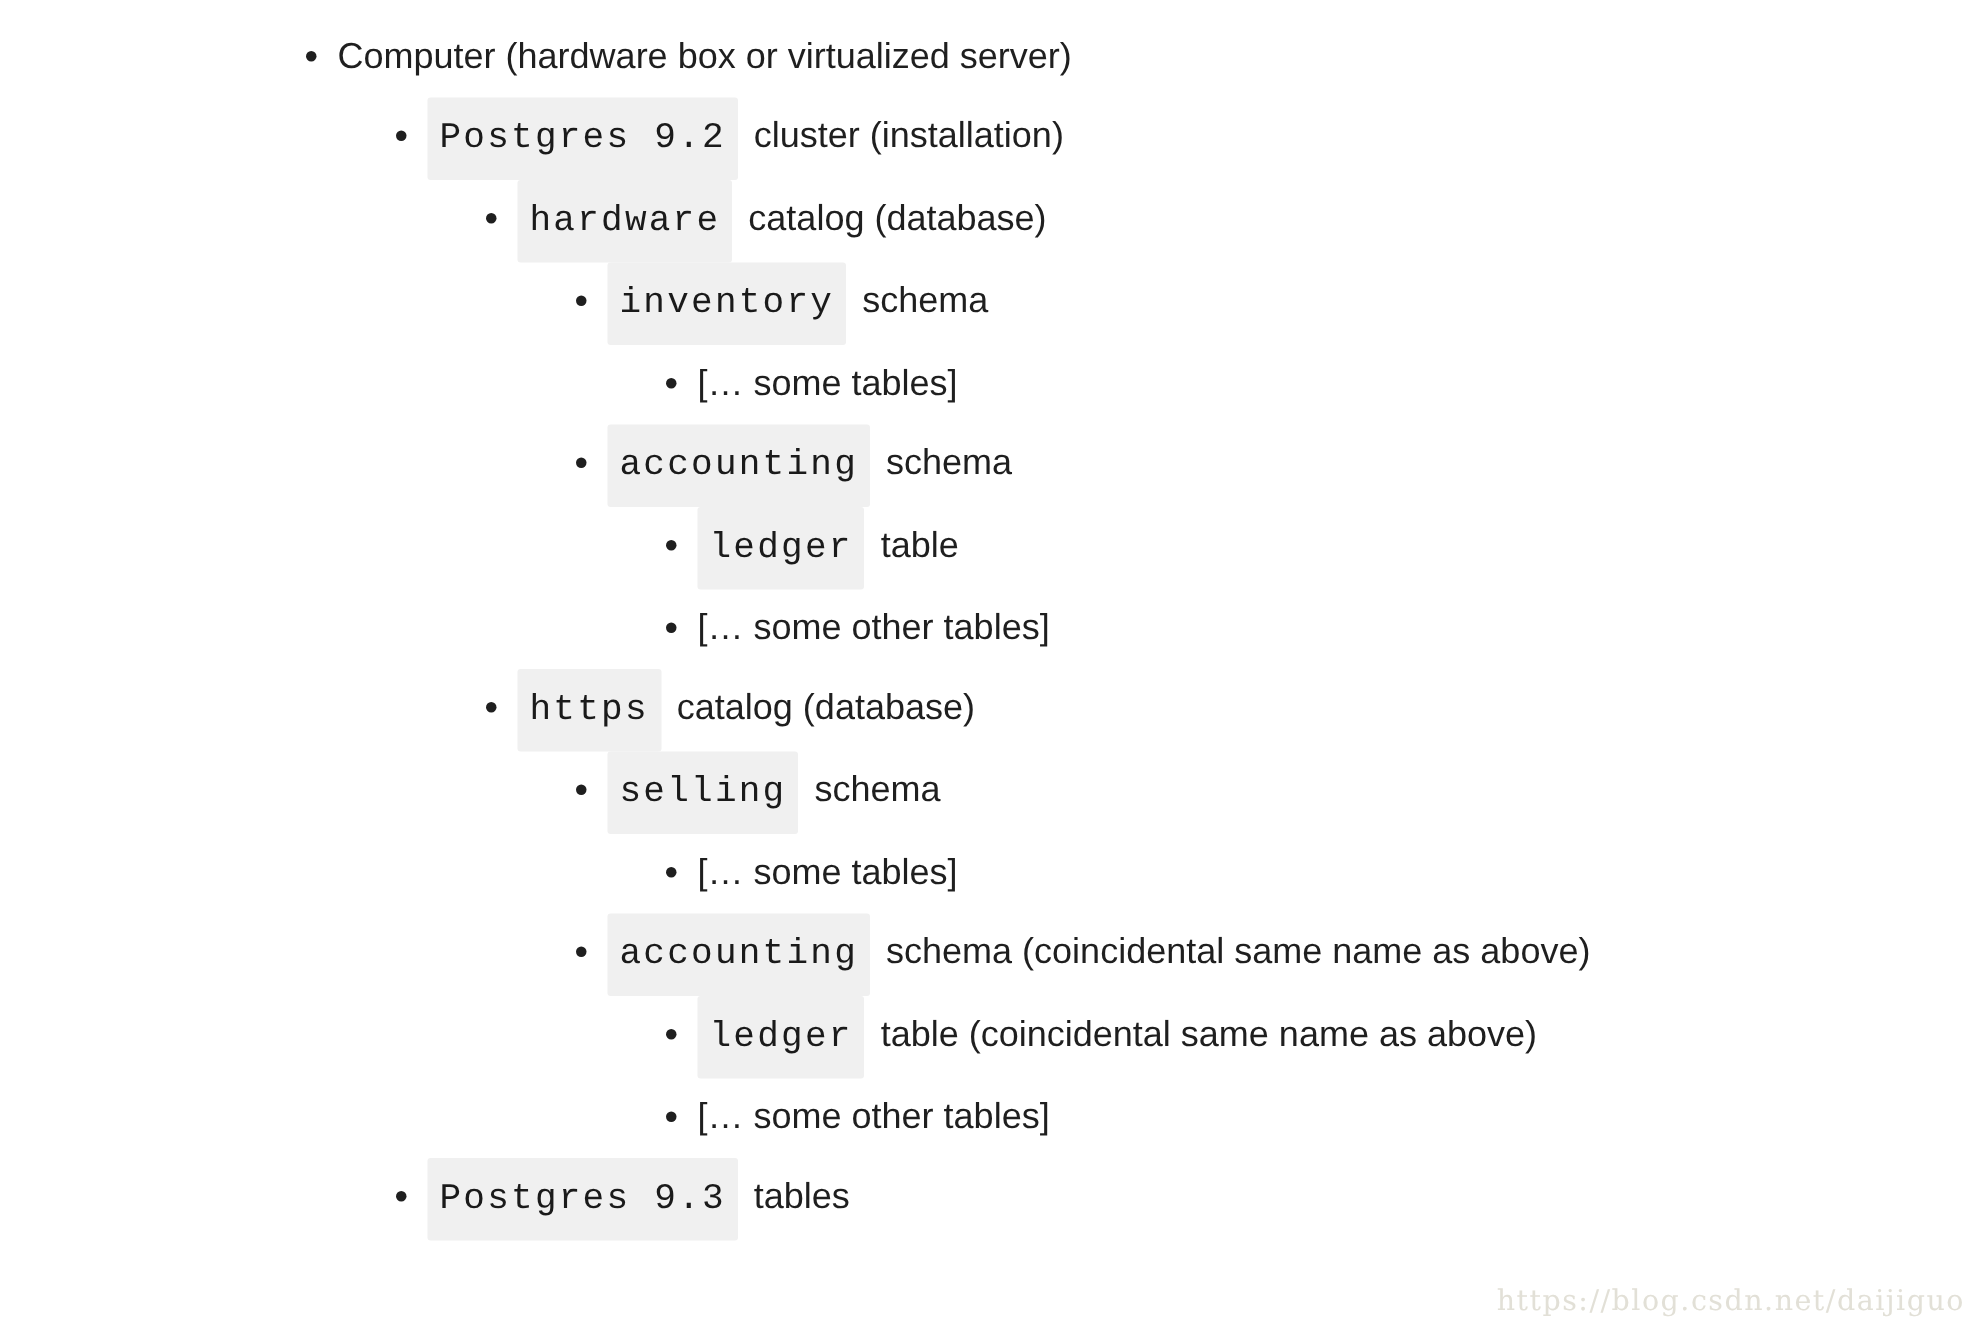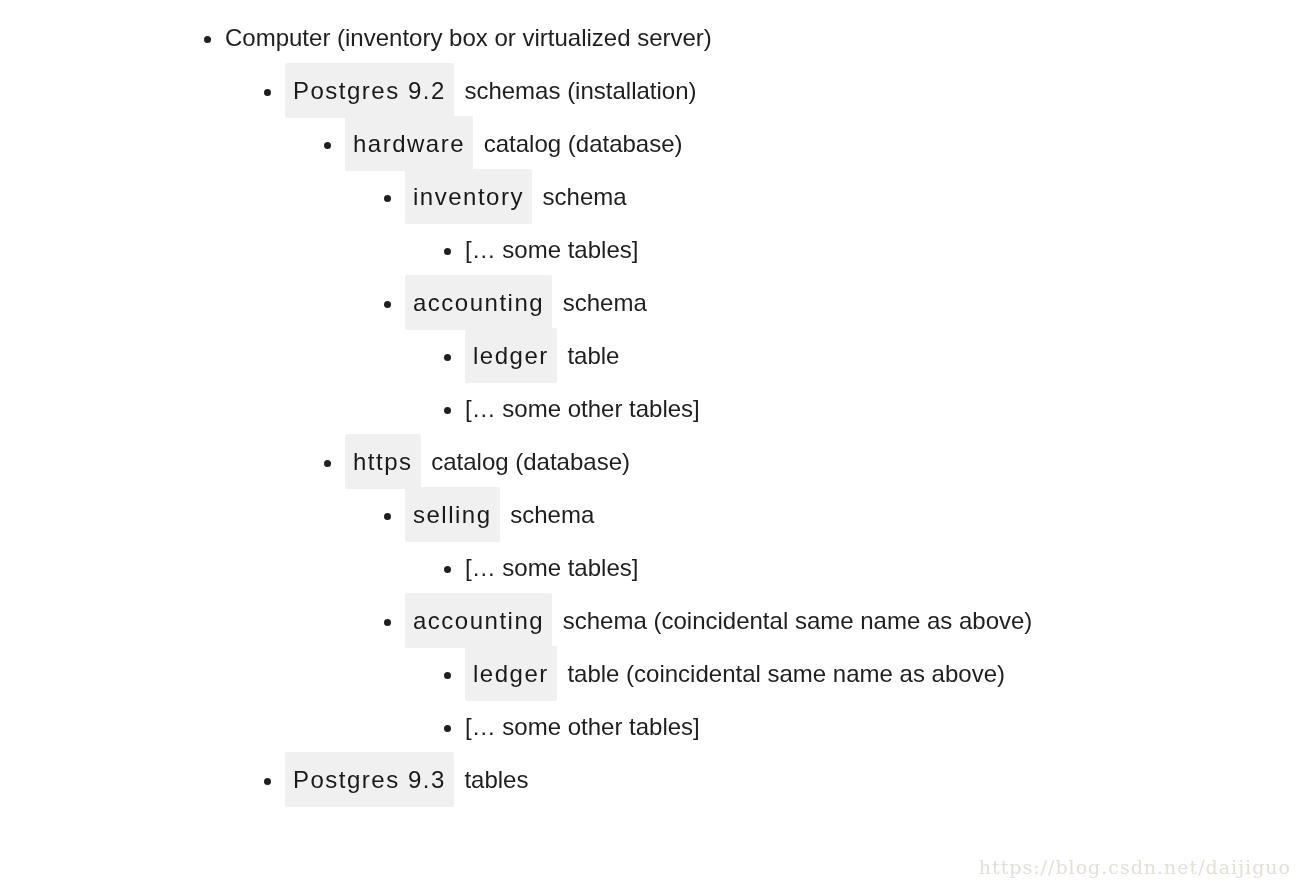--- a/index.html
+++ b/index.html
@@ -23,53 +23,53 @@
   }
   ul.tree, ul.tree ul {
     list-style: disc outside;
     margin: 0;
     padding: 0 0 0 60px;
   }
   ul.tree li {
     line-height: 53px;
   }
   code.inline-code {
-    font-family: Liberation Sans, sans-serif;
+    font-family: Liberation Mono, monospace;
     font-size: 24px;
     letter-spacing: 1.5px;
     background: #f0f0f0;
     color: #1a1a1a;
     padding: 14px 8px;
     margin-right: 4px;
     border-radius: 2px;
     white-space: pre;
   }
   .watermark {
     position: absolute;
-    right: 23px;
+    right: 4px;
     bottom: 8px;
     font-family: "DejaVu Serif", serif;
     font-size: 19px;
     letter-spacing: 1px;
     color: #e2e0d7;
     user-select: none;
   }
 </style>
 </head>
 <body>
 
 <div class="page">
   <div class="doc">
     <ul class="tree">
       <li>
-        <span>Computer (inventory box or virtualized server)</span>
+        <span>Computer (hardware box or virtualized server)</span>
         <ul>
           <li>
             <code class="inline-code">Postgres 9.2</code>
-            <span>schemas (installation)</span>
+            <span>cluster (installation)</span>
             <ul>
               <li>
                 <code class="inline-code">hardware</code>
                 <span>catalog (database)</span>
                 <ul>
                   <li>
                     <code class="inline-code">inventory</code>
                     <span>schema</span>
                     <ul>
                       <li>

